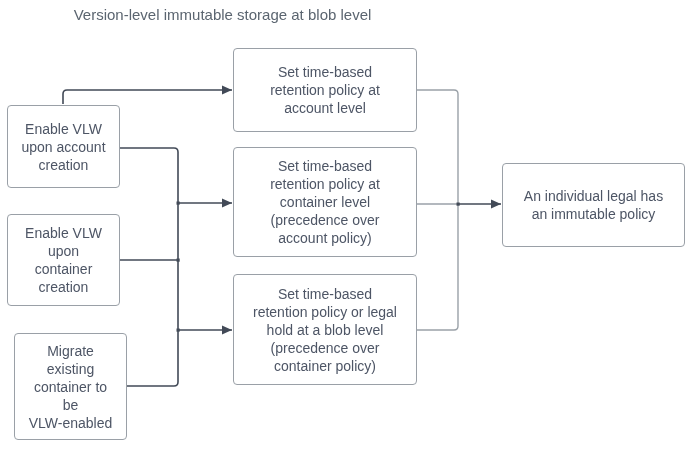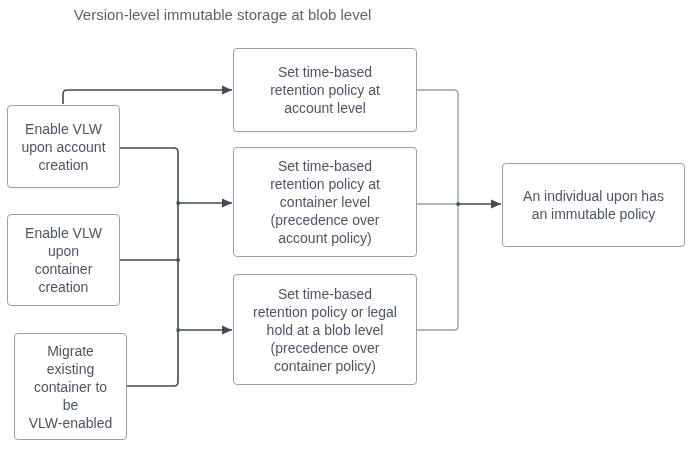--- a/index.html
+++ b/index.html
@@ -122,17 +122,17 @@
   </div>
   <div class="node" id="n-m3">
     <span class="label">Set time-based
 retention policy or legal
 hold at a blob level
 (precedence over
 container policy)</span>
   </div>
 
   <div class="node" id="n-r1">
-    <span class="label">An individual upon has
+    <span class="label">An individual legal has
 an immutable policy</span>
   </div>
 
 </div>
 
 </body></html>

